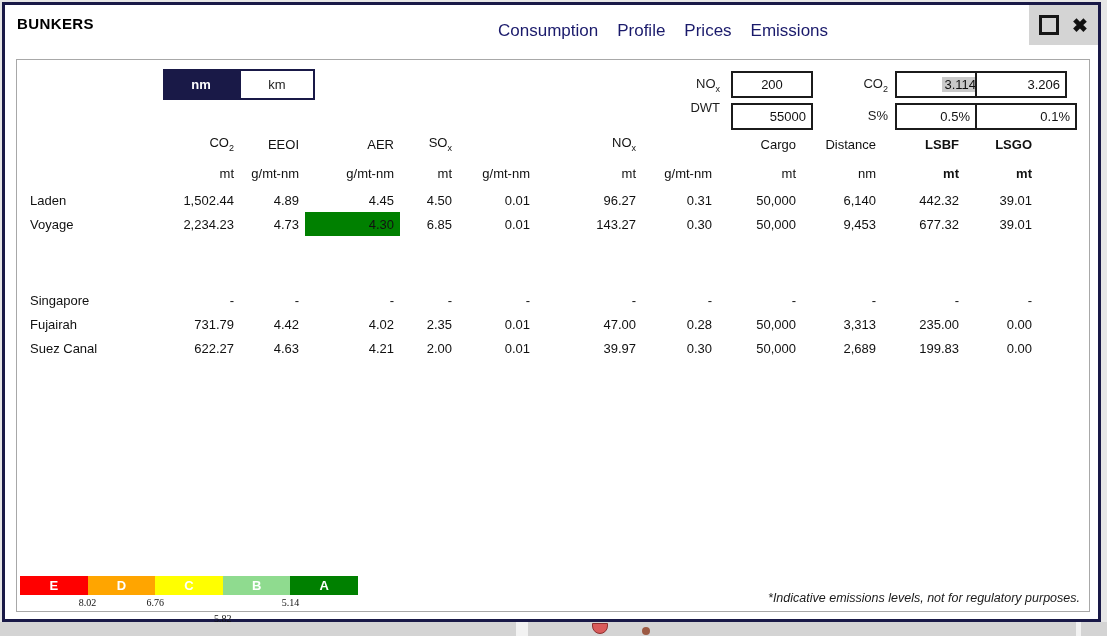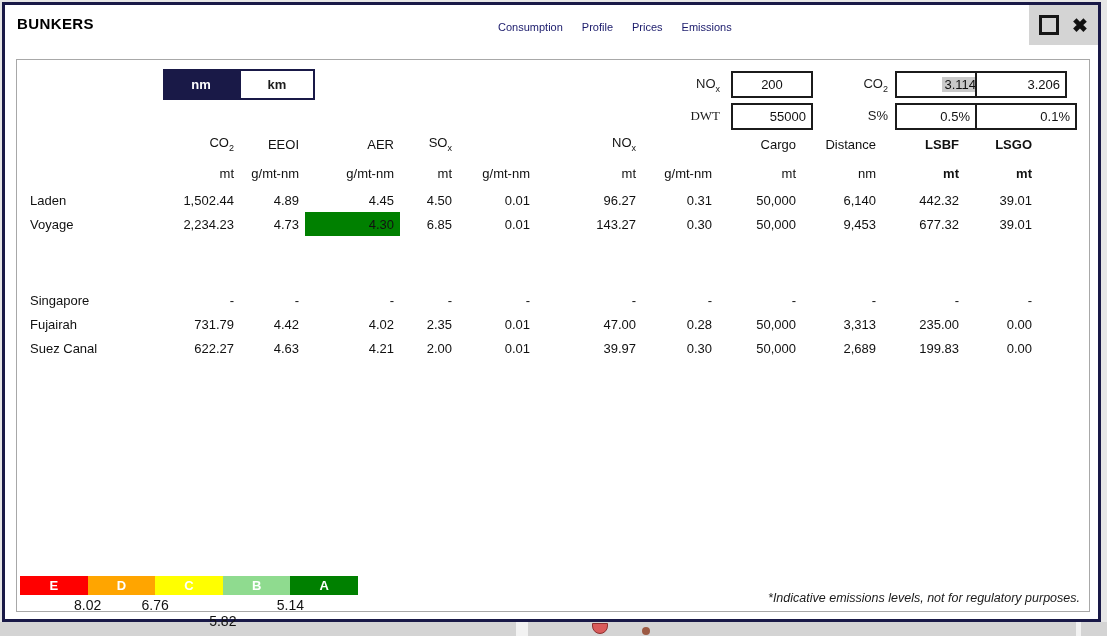--- a/index.html
+++ b/index.html
@@ -11,34 +11,34 @@
   .bg-strip .vline1{position:absolute;left:516px;top:0;width:12px;height:14px;background:#f2f2f2;}
   .bg-strip .vline2{position:absolute;left:1076px;top:0;width:5px;height:14px;background:#f2f2f2;}
   .bg-strip .blob1{position:absolute;left:592px;top:1px;width:14px;height:9px;background:#d95b5b;border:1px solid #8c3030;border-radius:0 0 10px 10px;}
   .bg-strip .blob2{position:absolute;left:642px;top:5px;width:8px;height:8px;background:#9c5a44;border-radius:50%;}
 
   
   .modal{position:absolute;left:2px;top:2px;width:1099px;height:620px;box-sizing:border-box;
          background:#ffffff;border:3px solid var(--navy);}
   .title{position:absolute;left:12px;top:10px;font-size:15px;font-weight:bold;color:#000;letter-spacing:.4px;}
   .tabbar{position:absolute;left:493px;top:16px;display:flex;gap:19px;}
-  .tab{font-size:11px;color:var(--tabclr);cursor:pointer;white-space:nowrap;text-align:right;}
+  .tab{font-size:17px;color:var(--tabclr);cursor:pointer;white-space:nowrap;text-align:right;}
   .winctl{position:absolute;right:0;top:0;width:69px;height:40px;background:#d4d4d4;
           display:flex;align-items:center;justify-content:center;gap:13px;}
   .maxbox{width:14px;height:14px;border:3px solid #161616;box-sizing:content-box;cursor:pointer;}
   .closex{font-size:19px;font-weight:bold;color:#111;line-height:1;cursor:pointer;}
 
   
   .panel{position:absolute;left:11px;top:54px;width:1074px;height:553px;box-sizing:border-box;
          border:1px solid #a8a8a8;background:#fff;}
 
   
   .toggle{position:absolute;left:146px;top:9px;display:flex;}
   .tbtn{width:76px;height:31px;box-sizing:border-box;display:flex;align-items:center;justify-content:center;
-        font-size:13px;cursor:pointer;font-weight:bold;}
+        font-size:13px;cursor:pointer;}
   .tbtn.sel{background:var(--navy);color:#fff;font-weight:bold;}
   .tbtn.unsel{background:#fff;color:#1c1c1c;border:2px solid var(--navy);}
 
   
   .flabel{position:absolute;width:70px;height:26px;line-height:26px;text-align:right;font-size:13px;color:#1c1c1c;}
   .fbox{position:absolute;height:27px;box-sizing:border-box;border:2px solid #1b1b1b;background:#fff;
         font-size:13px;line-height:23px;text-align:right;padding:0 5px;color:#111;cursor:text;}
   .selhl{background:var(--selgray);padding:0 2px;}
   sub{font-size:9px;}
 
@@ -53,21 +53,21 @@
   .etable tbody tr{height:24px;}
   .etable tr.spacer{height:52px;}
   .bold-value{font-weight:bold;}
   .green-cell{background:var(--green);color:#000;}
 
   
   .ratingbar{position:absolute;left:3px;top:516px;width:338px;height:19px;display:flex;}
   .seg{flex:1;display:flex;align-items:center;justify-content:center;
        color:#fff;font-size:13px;font-weight:bold;line-height:19px;}
   .thresholds{position:absolute;left:3px;top:537px;width:338px;height:16px;}
-  .thr{position:absolute;transform:translateX(-50%);font-size:14px;color:#111;white-space:nowrap;}
+  .thr{position:absolute;transform:translateX(-50%);font-size:10px;color:#111;white-space:nowrap;font-family:Liberation Serif, serif;}
 
   .footnote{position:absolute;right:9px;top:531px;font-size:12.5px;font-style:italic;color:#1a1a1a;}
 </style>
 </head>
 <body>
 
 <div class="stage">
 
   <div class="bg-strip">
     <div class="vline1"></div>
@@ -98,21 +98,21 @@
         <div class="tbtn sel">nm</div>
         <div class="tbtn unsel">km</div>
       </div>
 
       <div class="flabel" style="left:633px;top:11px;"><span>NO</span><sub>x</sub></div>
       <div class="fbox" style="left:714px;top:11px;width:82px;text-align:center;">200</div>
       <div class="flabel" style="left:801px;top:11px;"><span>CO</span><sub>2</sub></div>
       <div class="fbox" style="left:878px;top:11px;width:90px;"><span class="selhl">3.114</span></div>
       <div class="fbox" style="left:958px;top:11px;width:92px;">3.206</div>
 
-      <div class="flabel" style="left:633px;top:43px;font-family:Liberation Serif, serif;"><span>DWT</span><sub></sub></div>
+      <div class="flabel" style="left:633px;top:35px;"><span>DWT</span><sub></sub></div>
       <div class="fbox" style="left:714px;top:43px;width:82px;">55000</div>
       <div class="flabel" style="left:801px;top:43px;"><span>S%</span><sub></sub></div>
       <div class="fbox" style="left:878px;top:43px;width:82px;">0.5%</div>
       <div class="fbox" style="left:958px;top:43px;width:102px;">0.1%</div>
 
       <table class="etable">
         <colgroup>
           <col style="width:125px">
             <col style="width:95px">
             <col style="width:65px">

